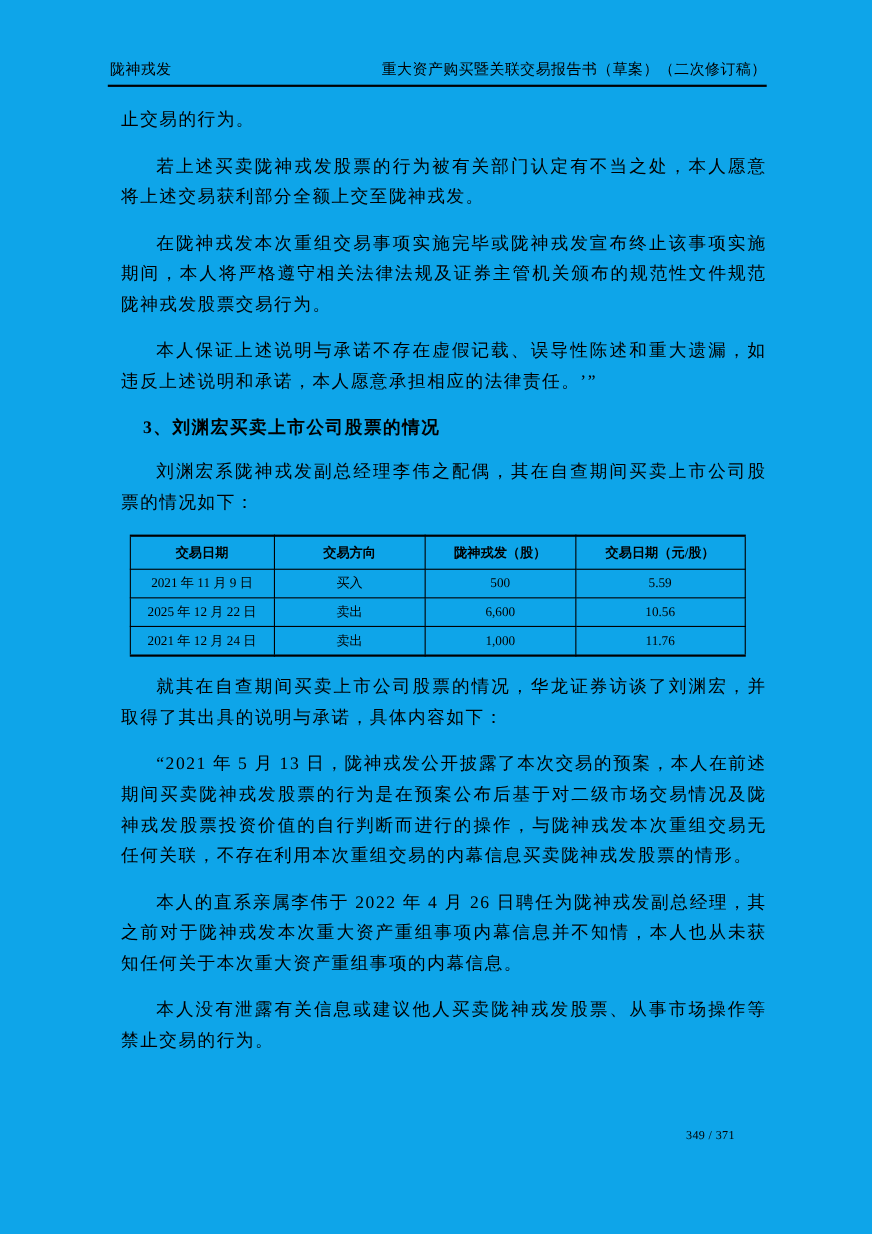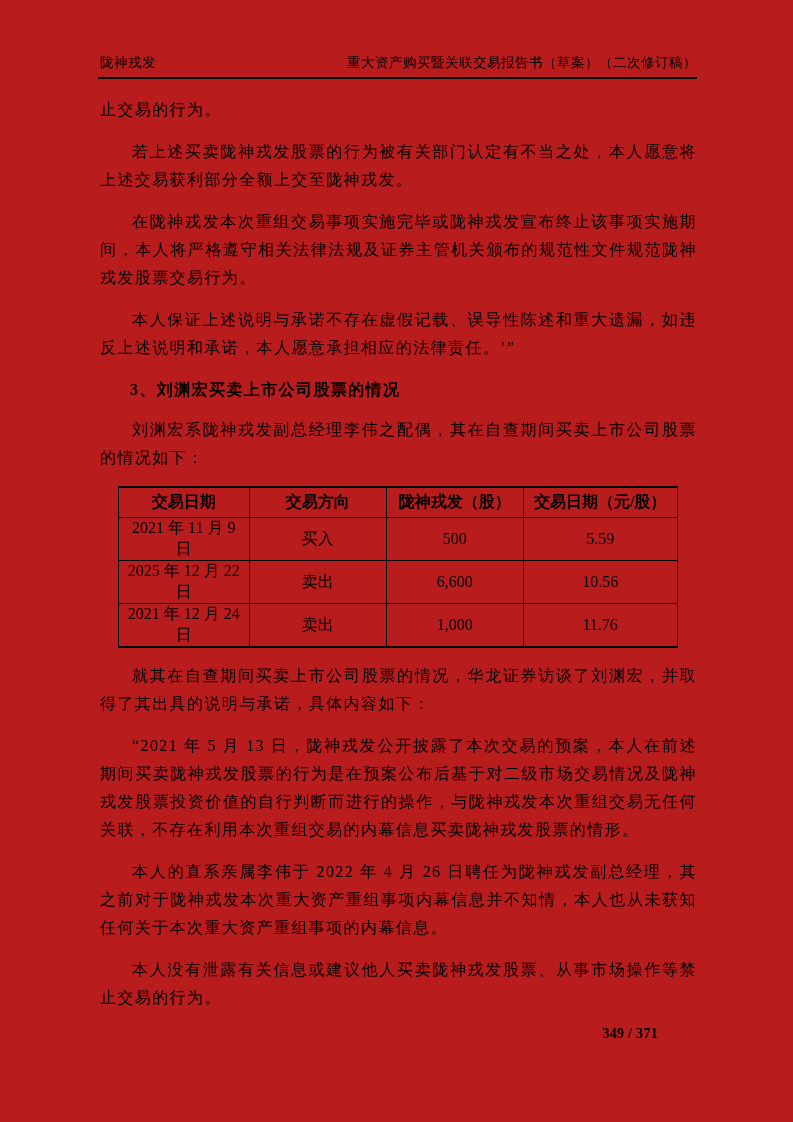--- a/index.html
+++ b/index.html
@@ -1,20 +1,20 @@
 <!DOCTYPE html>
 <html><head>
 <meta charset="utf-8">
 <style>
   html, body { margin: 0; padding: 0; background: #ffffff; }
   .page {
     position: relative;
     width: 793px;
     height: 1122px;
-    background: #b91c1c;
+    background: #0ea5e9;
     color: #000000;
     font-family: "Liberation Serif", "DejaVu Serif", serif;
     overflow: hidden;
   }
   .header {
     position: absolute;
     top: 54px;
     left: 100px;
     right: 96px;
     display: flex;
@@ -36,58 +36,58 @@
     position: absolute;
     top: 96px;
     left: 98px;
     right: 96px;
     font-size: 16px;
     line-height: 28px;
     text-align: justify;
     letter-spacing: 1.4px;
   }
   .content p {
-    margin: 0 0 14px 2px;
+    margin: 0 0 14px 12px;
     text-indent: 2em;
   }
   .content p.no-indent { text-indent: 0; }
   .content .section-heading {
     font-size: 16px;
     font-weight: bold;
     margin: 0 0 12px 0;
     text-indent: 2em;
     line-height: 28px;
   }
   table.trades {
     width: 560px;
     margin: 2px auto 14px auto;
     border-collapse: collapse;
-    font-size: 16px;
+    font-size: 12px;
     letter-spacing: 0;
     text-align: center;
     line-height: normal;
     border-top: 2.5px solid #000000;
     border-bottom: 2.5px solid #000000;
   }
   table.trades th, table.trades td {
     border: 1px solid #000000;
     padding: 0 4px;
   }
   table.trades th { font-weight: bold; height: 29px; }
   table.trades td { height: 25px; font-family: "Liberation Serif", "DejaVu Serif", serif; text-align: center; }
   col.c1 { width: 23.5%; }
   col.c2 { width: 24.5%; }
   col.c3 { width: 24.5%; }
   col.c4 { width: 27.5%; }
   .footer {
     position: absolute;
     top: 1026px;
-    right: 135px;
-    font-size: 14px;
-    font-weight: bold;
+    right: 125px;
+    font-size: 11px;
+    font-weight: normal;
     letter-spacing: 0.3px;
   }
 </style>
 </head>
 <body>
 
 <div class="page">
 
   <div class="header">
     <span>陇神戎发</span>

